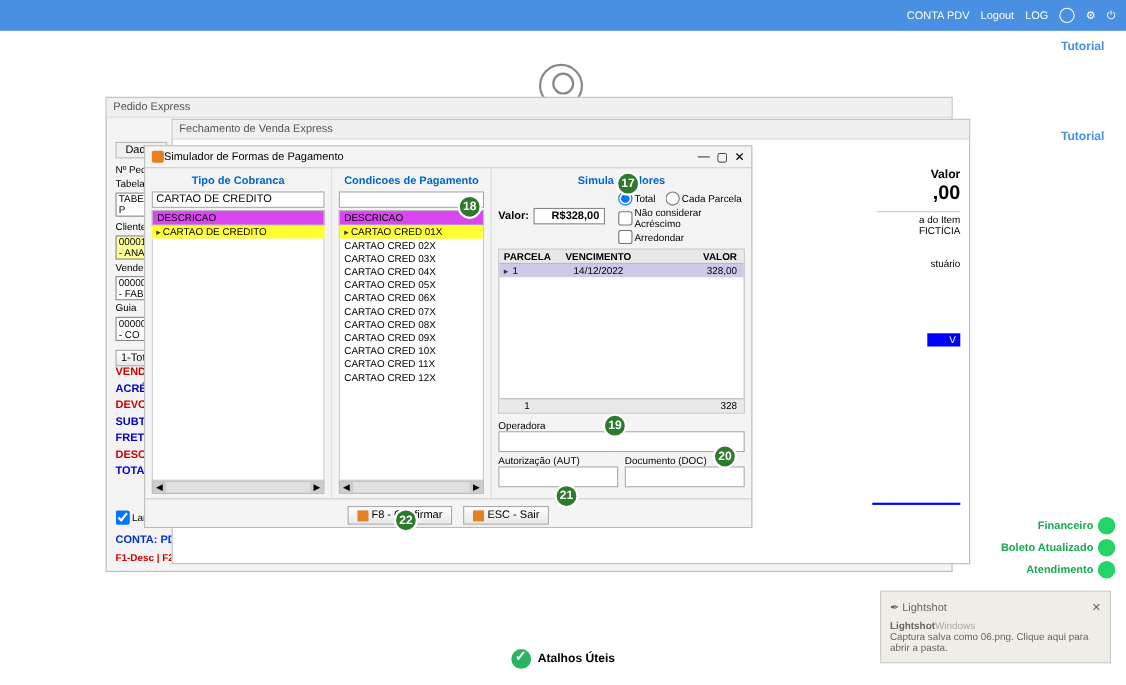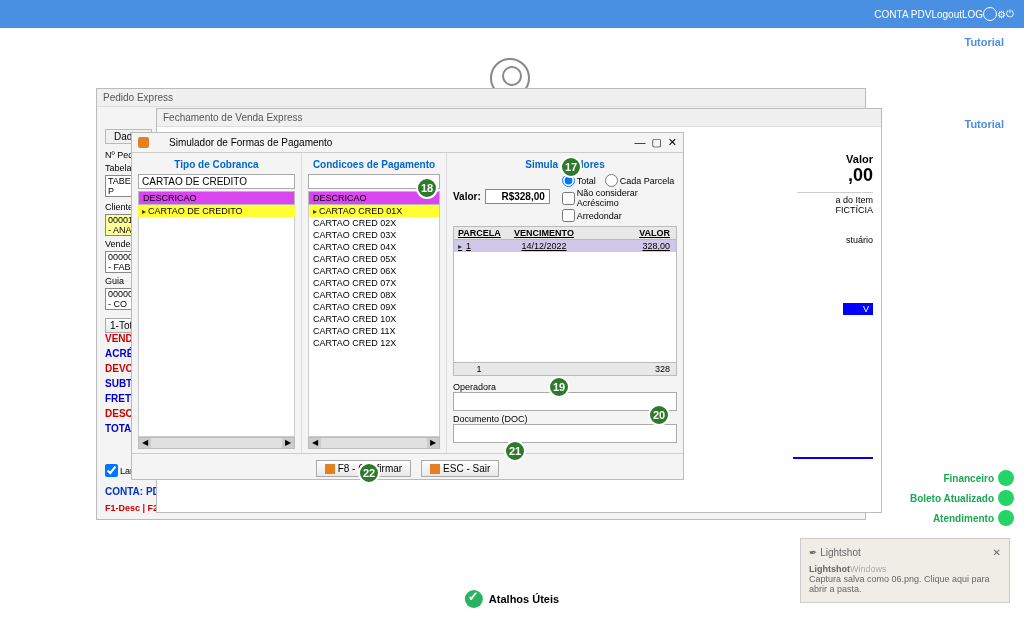--- a/index.html
+++ b/index.html
@@ -1,33 +1,33 @@
 <!DOCTYPE html>
 <html><head>
 <meta charset="utf-8">
 <style>
   * { box-sizing: border-box; margin: 0; padding: 0; font-family: Arial, sans-serif; }
   body { width: 1024px; height: 623px; position: relative; background: #fff; overflow: hidden; }
   
   
-  .topbar { height: 28px; background: #4a90e2; display: flex; justify-content: flex-end; align-items: center; padding-right: 10px; }
+  .topbar { height: 28px; background: #4a90e2; display: flex; justify-content: flex-end; align-items: center; padding-right: 10px; gap: 10px; }
   .topbar span { color: #fff; font-size: 10px; }
   .topbar .icon-circle { width: 14px; height: 14px; border: 1px solid #fff; border-radius: 50%; display: inline-block; }
   .tutorial-link { position: absolute; right: 20px; font-size: 11px; color: #4a90e2; font-weight: bold; }
   
   
   .window { position: absolute; background: #f4f4f4; border: 1px solid #bbb; font-size: 10px; }
   .w-title { background: #f0f0f0; padding: 3px 6px; font-size: 10px; color: #555; border-bottom: 1px solid #ddd; }
   
   .pedido-window { left: 96px; top: 88px; width: 770px; height: 432px; }
   .fechamento-window { left: 156px; top: 108px; width: 726px; height: 405px; background: #fff; }
   .simulador-window { left: 131px; top: 132px; width: 553px; height: 348px; background: #f4f4f4; }
   
   .sim-title { display: flex; justify-content: space-between; align-items: center; padding: 3px 6px; border-bottom: 1px solid #ccc; }
-  .sim-title-left { display: flex; align-items: center; gap: 20px; font-size: 10px; }
+  .sim-title-left { display: flex; align-items: center; gap: 0; font-size: 10px; }
   .sim-title-right { display: flex; gap: 6px; font-size: 11px; }
   
   .sim-body { display: flex; height: 300px; }
   .sim-col { padding: 6px; }
   .col1 { width: 170px; border-right: 1px solid #ddd; }
   .col2 { width: 145px; border-right: 1px solid #ddd; }
   .col3 { flex: 1; }
   
   .col-head { text-align: center; font-weight: bold; color: #0066cc; font-size: 10px; margin-bottom: 4px; }
   .col-input { width: 100%; border: 1px solid #aaa; padding: 1px 3px; font-size: 10px; margin-bottom: 2px; }
@@ -35,21 +35,21 @@
   .highlight-row { background: #ffff33; padding: 1px 4px; font-size: 9px; display: flex; align-items: center; }
   .arrow { color: #333; margin-right: 2px; font-size: 8px; }
   .list-item { padding: 1px 4px; font-size: 9px; }
   
   .valor-row { display: flex; align-items: center; gap: 4px; margin-bottom: 4px; }
   .valor-label { font-size: 10px; font-weight: bold; }
   .valor-input { border: 1px solid #888; padding: 1px 4px; font-size: 10px; width: 65px; text-align: right; font-weight: bold; }
   .radio-group { display: flex; flex-direction: column; gap: 1px; font-size: 9px; margin-left: 4px; }
   .radio-item, .check-item { display: flex; align-items: center; gap: 2px; }
   
-  .parcela-table { border: 1px solid #bbb; margin-top: 4px; height: 150px; background: #fff; position: relative; font-size: 9px; text-decoration: underline; }
+  .parcela-table { border: 1px solid #bbb; margin-top: 4px; height: 150px; background: #fff; position: relative; font-size: 9px; }
   .pt-head { display: flex; background: #e8e8e8; border-bottom: 1px solid #bbb; font-weight: bold; }
   .pt-row { display: flex; background: #d0c8e8; }
   .pt-cell { padding: 1px 4px; }
   .pt-c1 { width: 50px; text-align: center; }
   .pt-c2 { width: 80px; text-align: center; }
   .pt-c3 { flex: 1; text-align: right; padding-right: 6px; }
   .pt-footer { position: absolute; bottom: 0; left: 0; right: 0; display: flex; border-top: 1px solid #bbb; background: #e8e8e8; }
   
   .oper-section { margin-top: 6px; font-size: 9px; }
   .oper-section label { display: block; }
@@ -271,20 +271,24 @@
           <div class="pt-cell pt-c1">1</div>
           <div class="pt-cell pt-c2"></div>
           <div class="pt-cell pt-c3">328</div>
         </div>
       </div>
       <div class="oper-section">
         <label>Operadora</label>
         <input style="">
         <div class="oper-row2">
           <div>
+            <label>Autorização (AUT)</label>
+            <input style="">
+          </div>
+          <div>
             <label>Documento (DOC)</label>
             <input style="">
           </div>
         </div>
       </div>
     </div>
   </div>
   <div class="sim-buttons">
     <button class="btn">
         <span class="sq-orange"></span>

